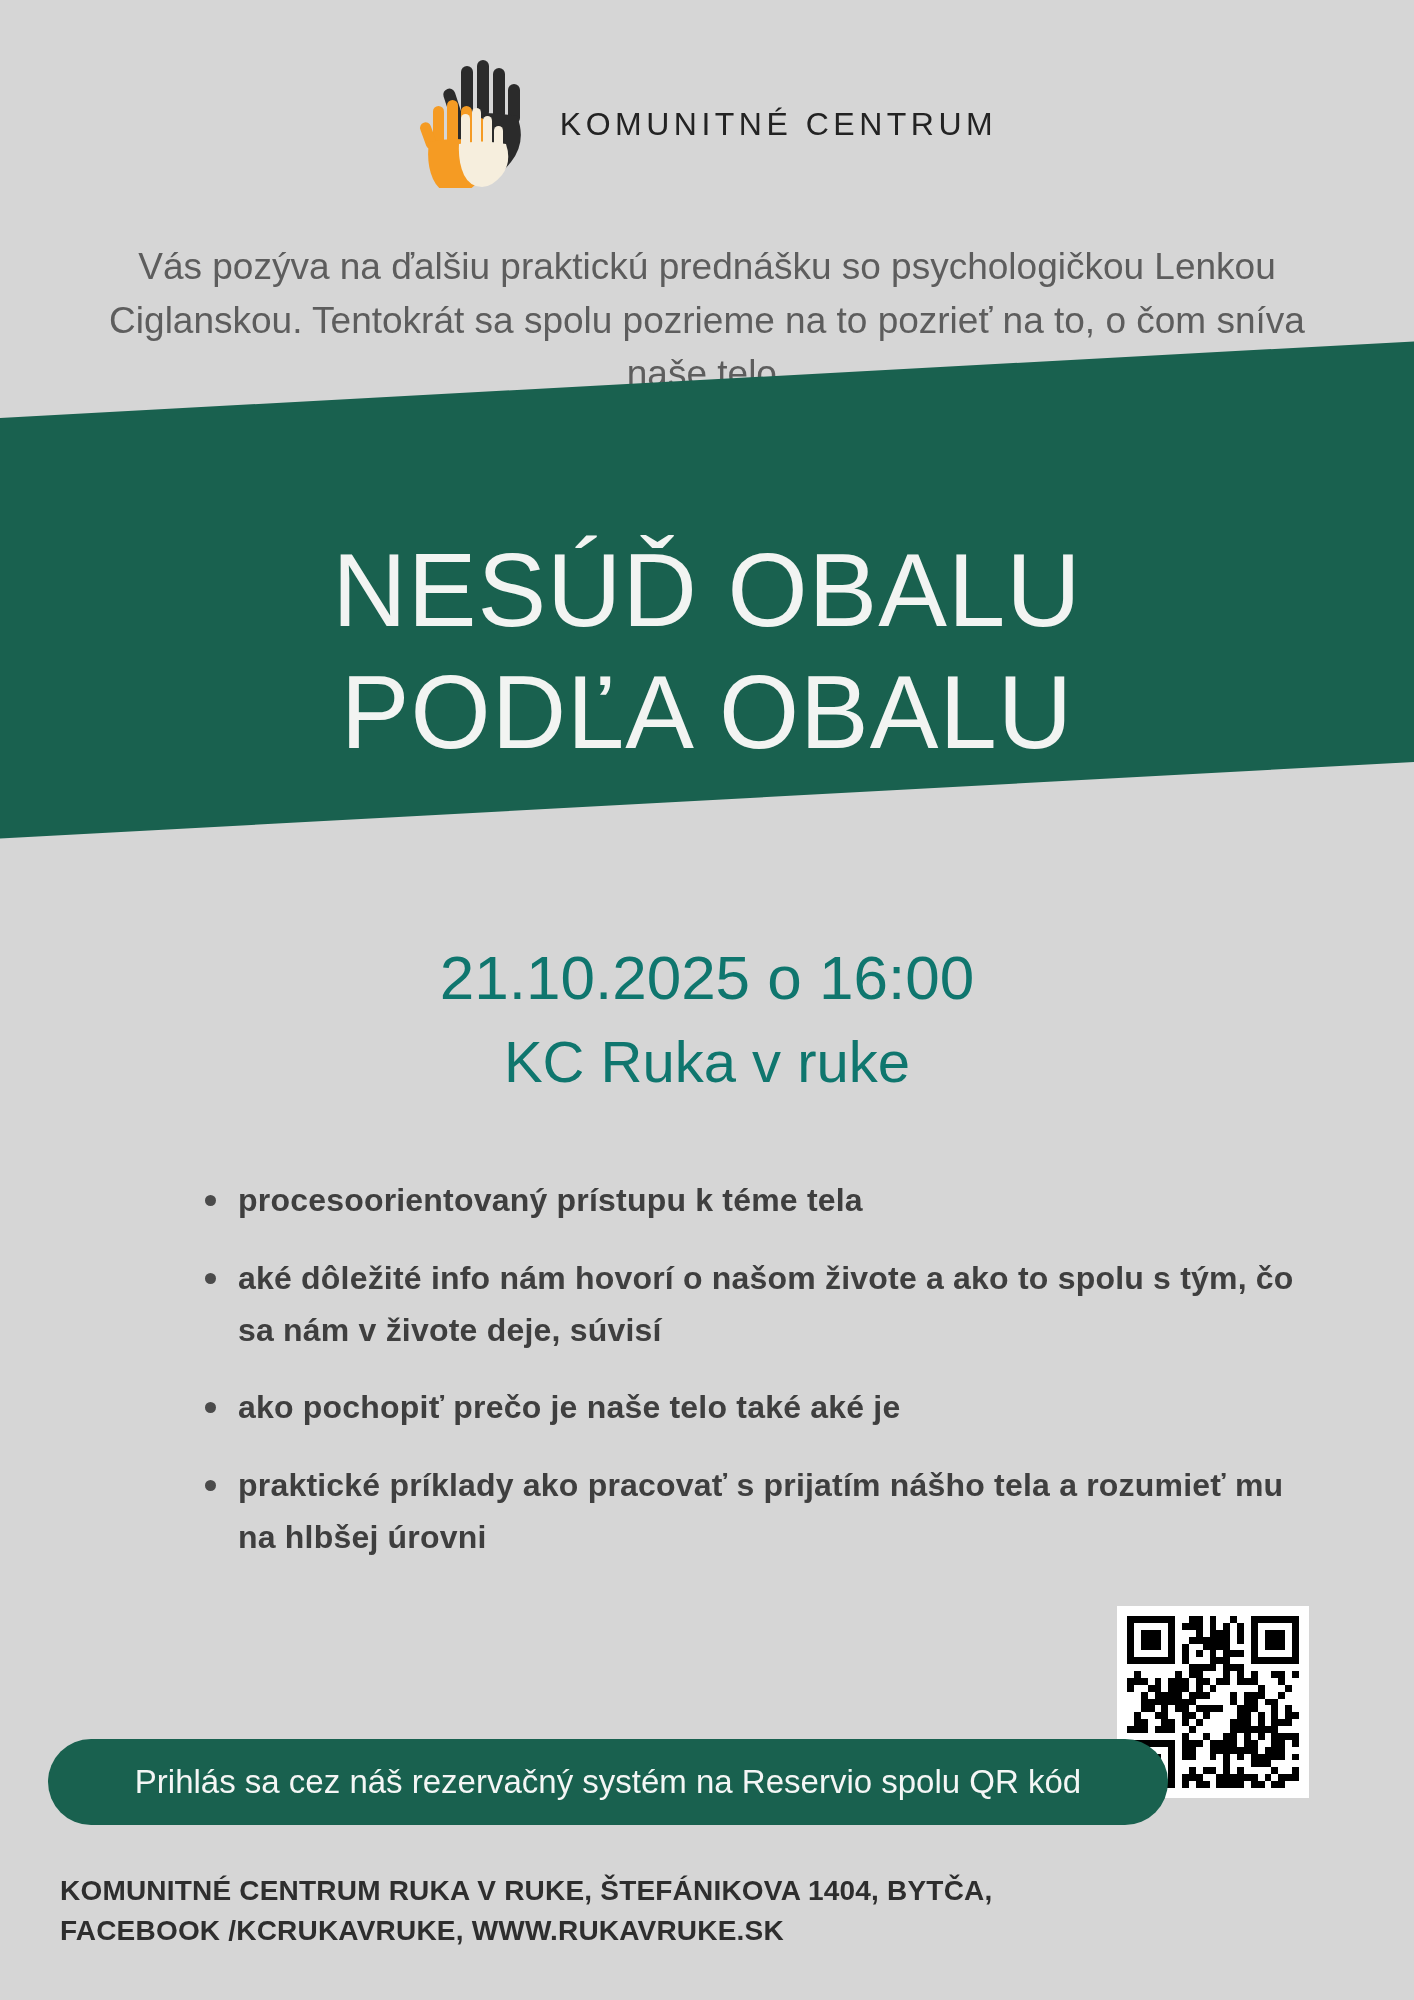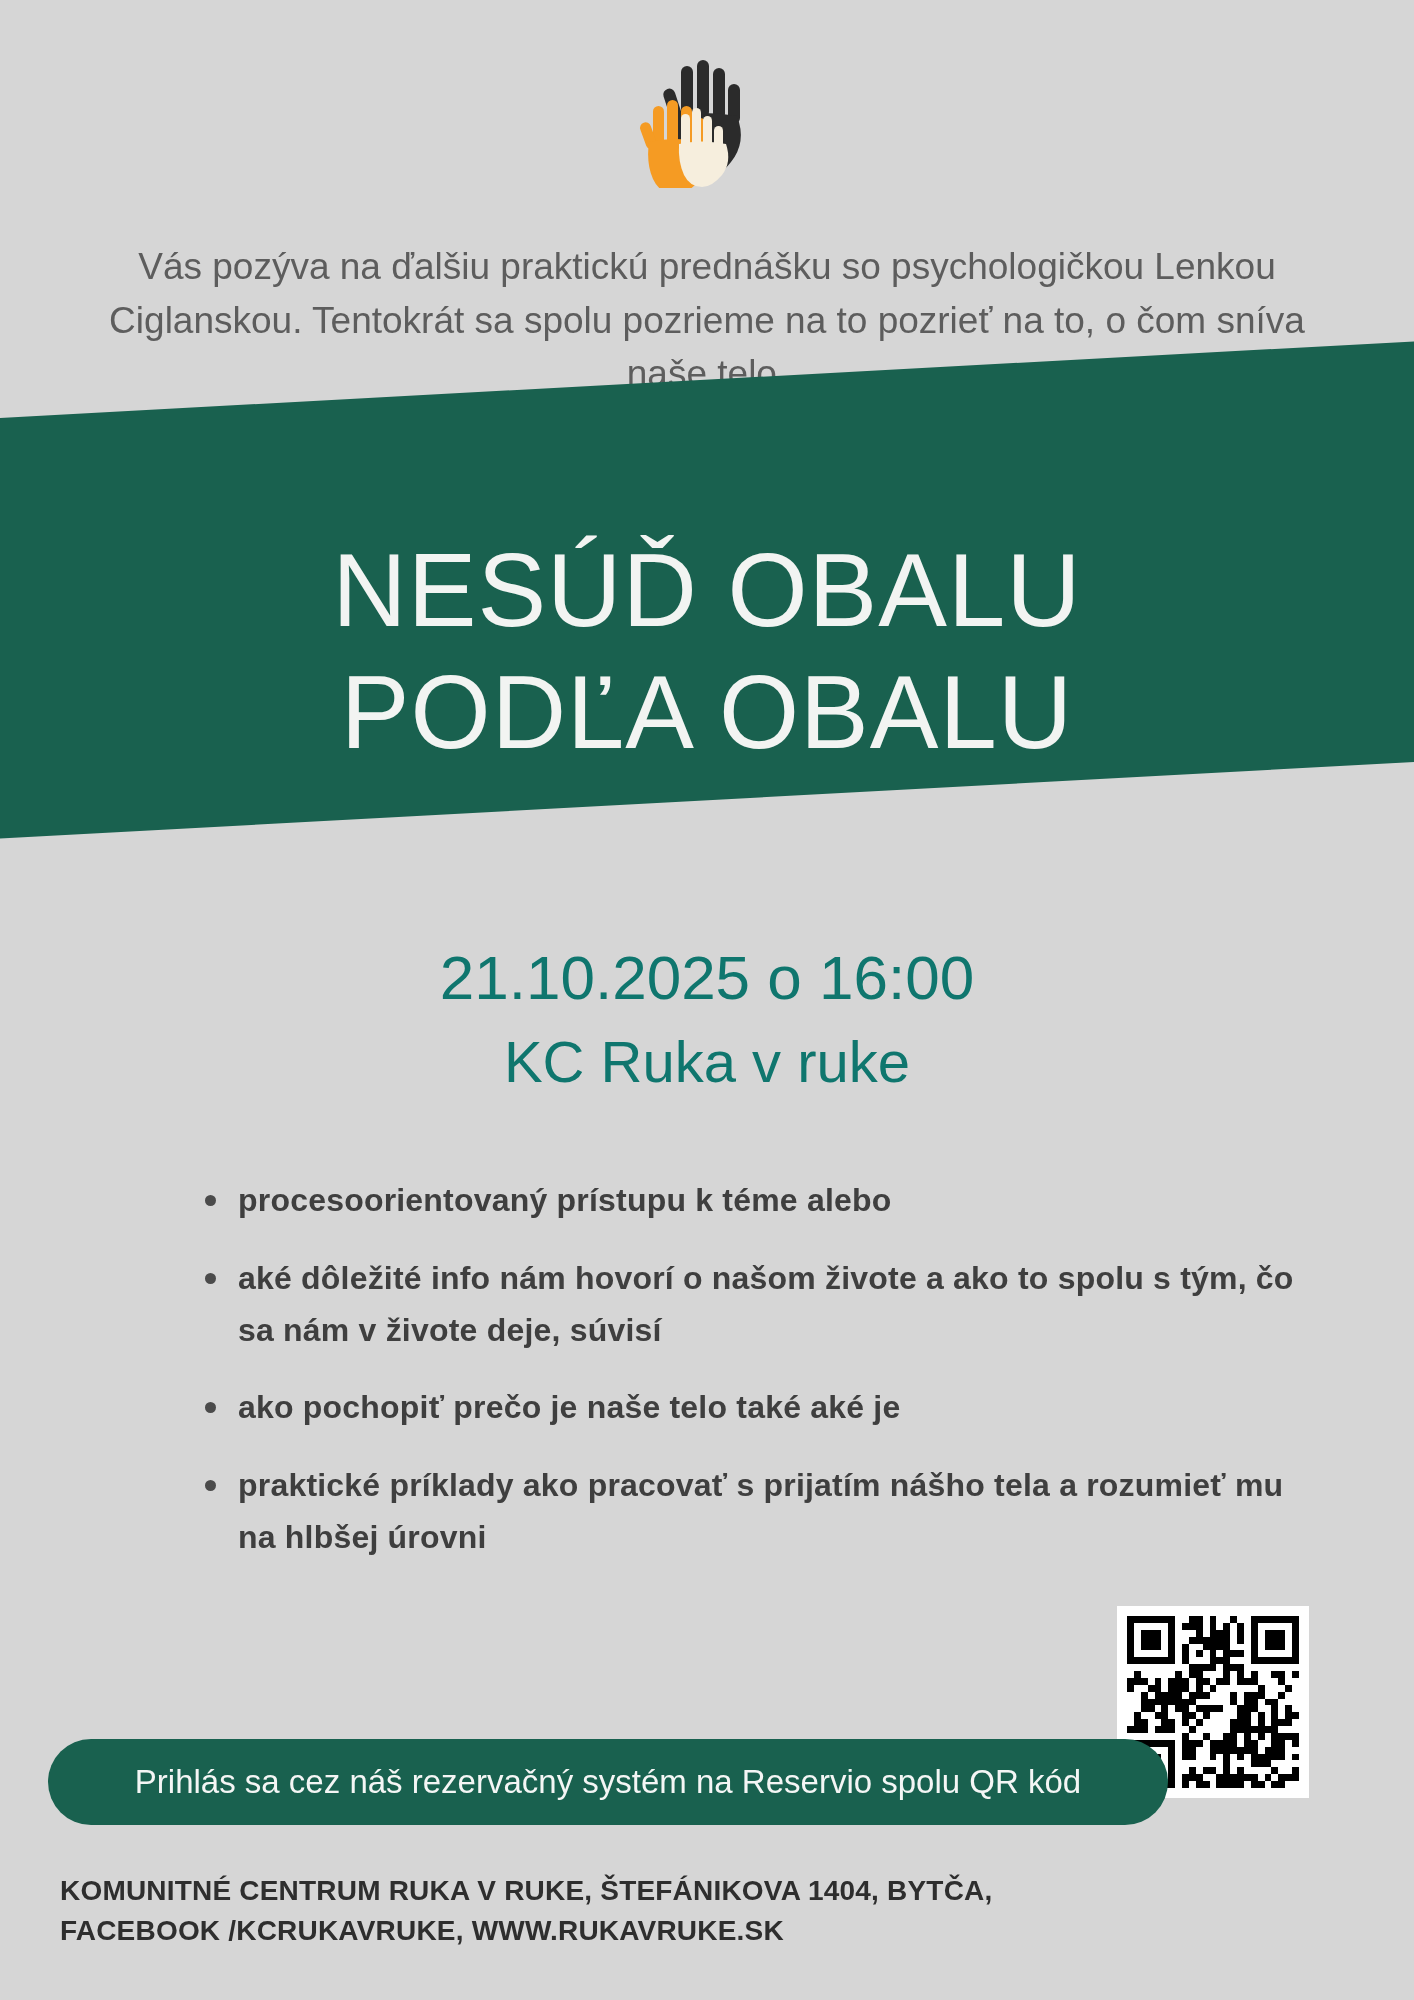--- a/index.html
+++ b/index.html
@@ -170,40 +170,41 @@
         <g fill="#f6eedd">
           <rect x="44" y="56" width="9" height="34" rx="4.5"></rect>
           <rect x="55" y="50" width="9" height="40" rx="4.5"></rect>
           <rect x="66" y="58" width="9" height="34" rx="4.5"></rect>
           <rect x="77" y="68" width="9" height="26" rx="4.5"></rect>
           <path d="M42 86 q22 -5 47 0 q6 18 -4 31 q-10 12 -20 12 q-12 0 -18 -12 q-6 -13 -5 -31 z"></path>
         </g>
       </svg>
     </div>
     <div class="logo-text">
+      <div class="logo-sub">KOMUNITNÉ CENTRUM</div>
     </div>
   </div>
 
   <div class="intro">Vás pozýva na ďalšiu praktickú prednášku so psychologičkou Lenkou Ciglanskou. Tentokrát sa spolu pozrieme na to pozrieť na to, o čom sníva naše telo.</div>
 
   <div class="band"></div>
   <div class="band-inner">
     <div>NESÚĎ OBALU</div>
     <div>PODĽA OBALU</div>
   </div>
 
   <div class="when">
     <div class="date">21.10.2025 o 16:00</div>
     <div class="place">KC Ruka v ruke</div>
   </div>
 
   <div class="bullets">
     <div class="bullet">
       <span class="dot"></span>
-      <span class="txt">procesoorientovaný prístupu k téme alebo</span>
+      <span class="txt">procesoorientovaný prístupu k téme tela</span>
     </div>
     <div class="bullet">
       <span class="dot"></span>
       <span class="txt">aké dôležité info nám hovorí o našom živote a ako to spolu s tým, čo sa nám v živote deje, súvisí</span>
     </div>
     <div class="bullet">
       <span class="dot"></span>
       <span class="txt">ako pochopiť prečo je naše telo také aké je</span>
     </div>
     <div class="bullet">

